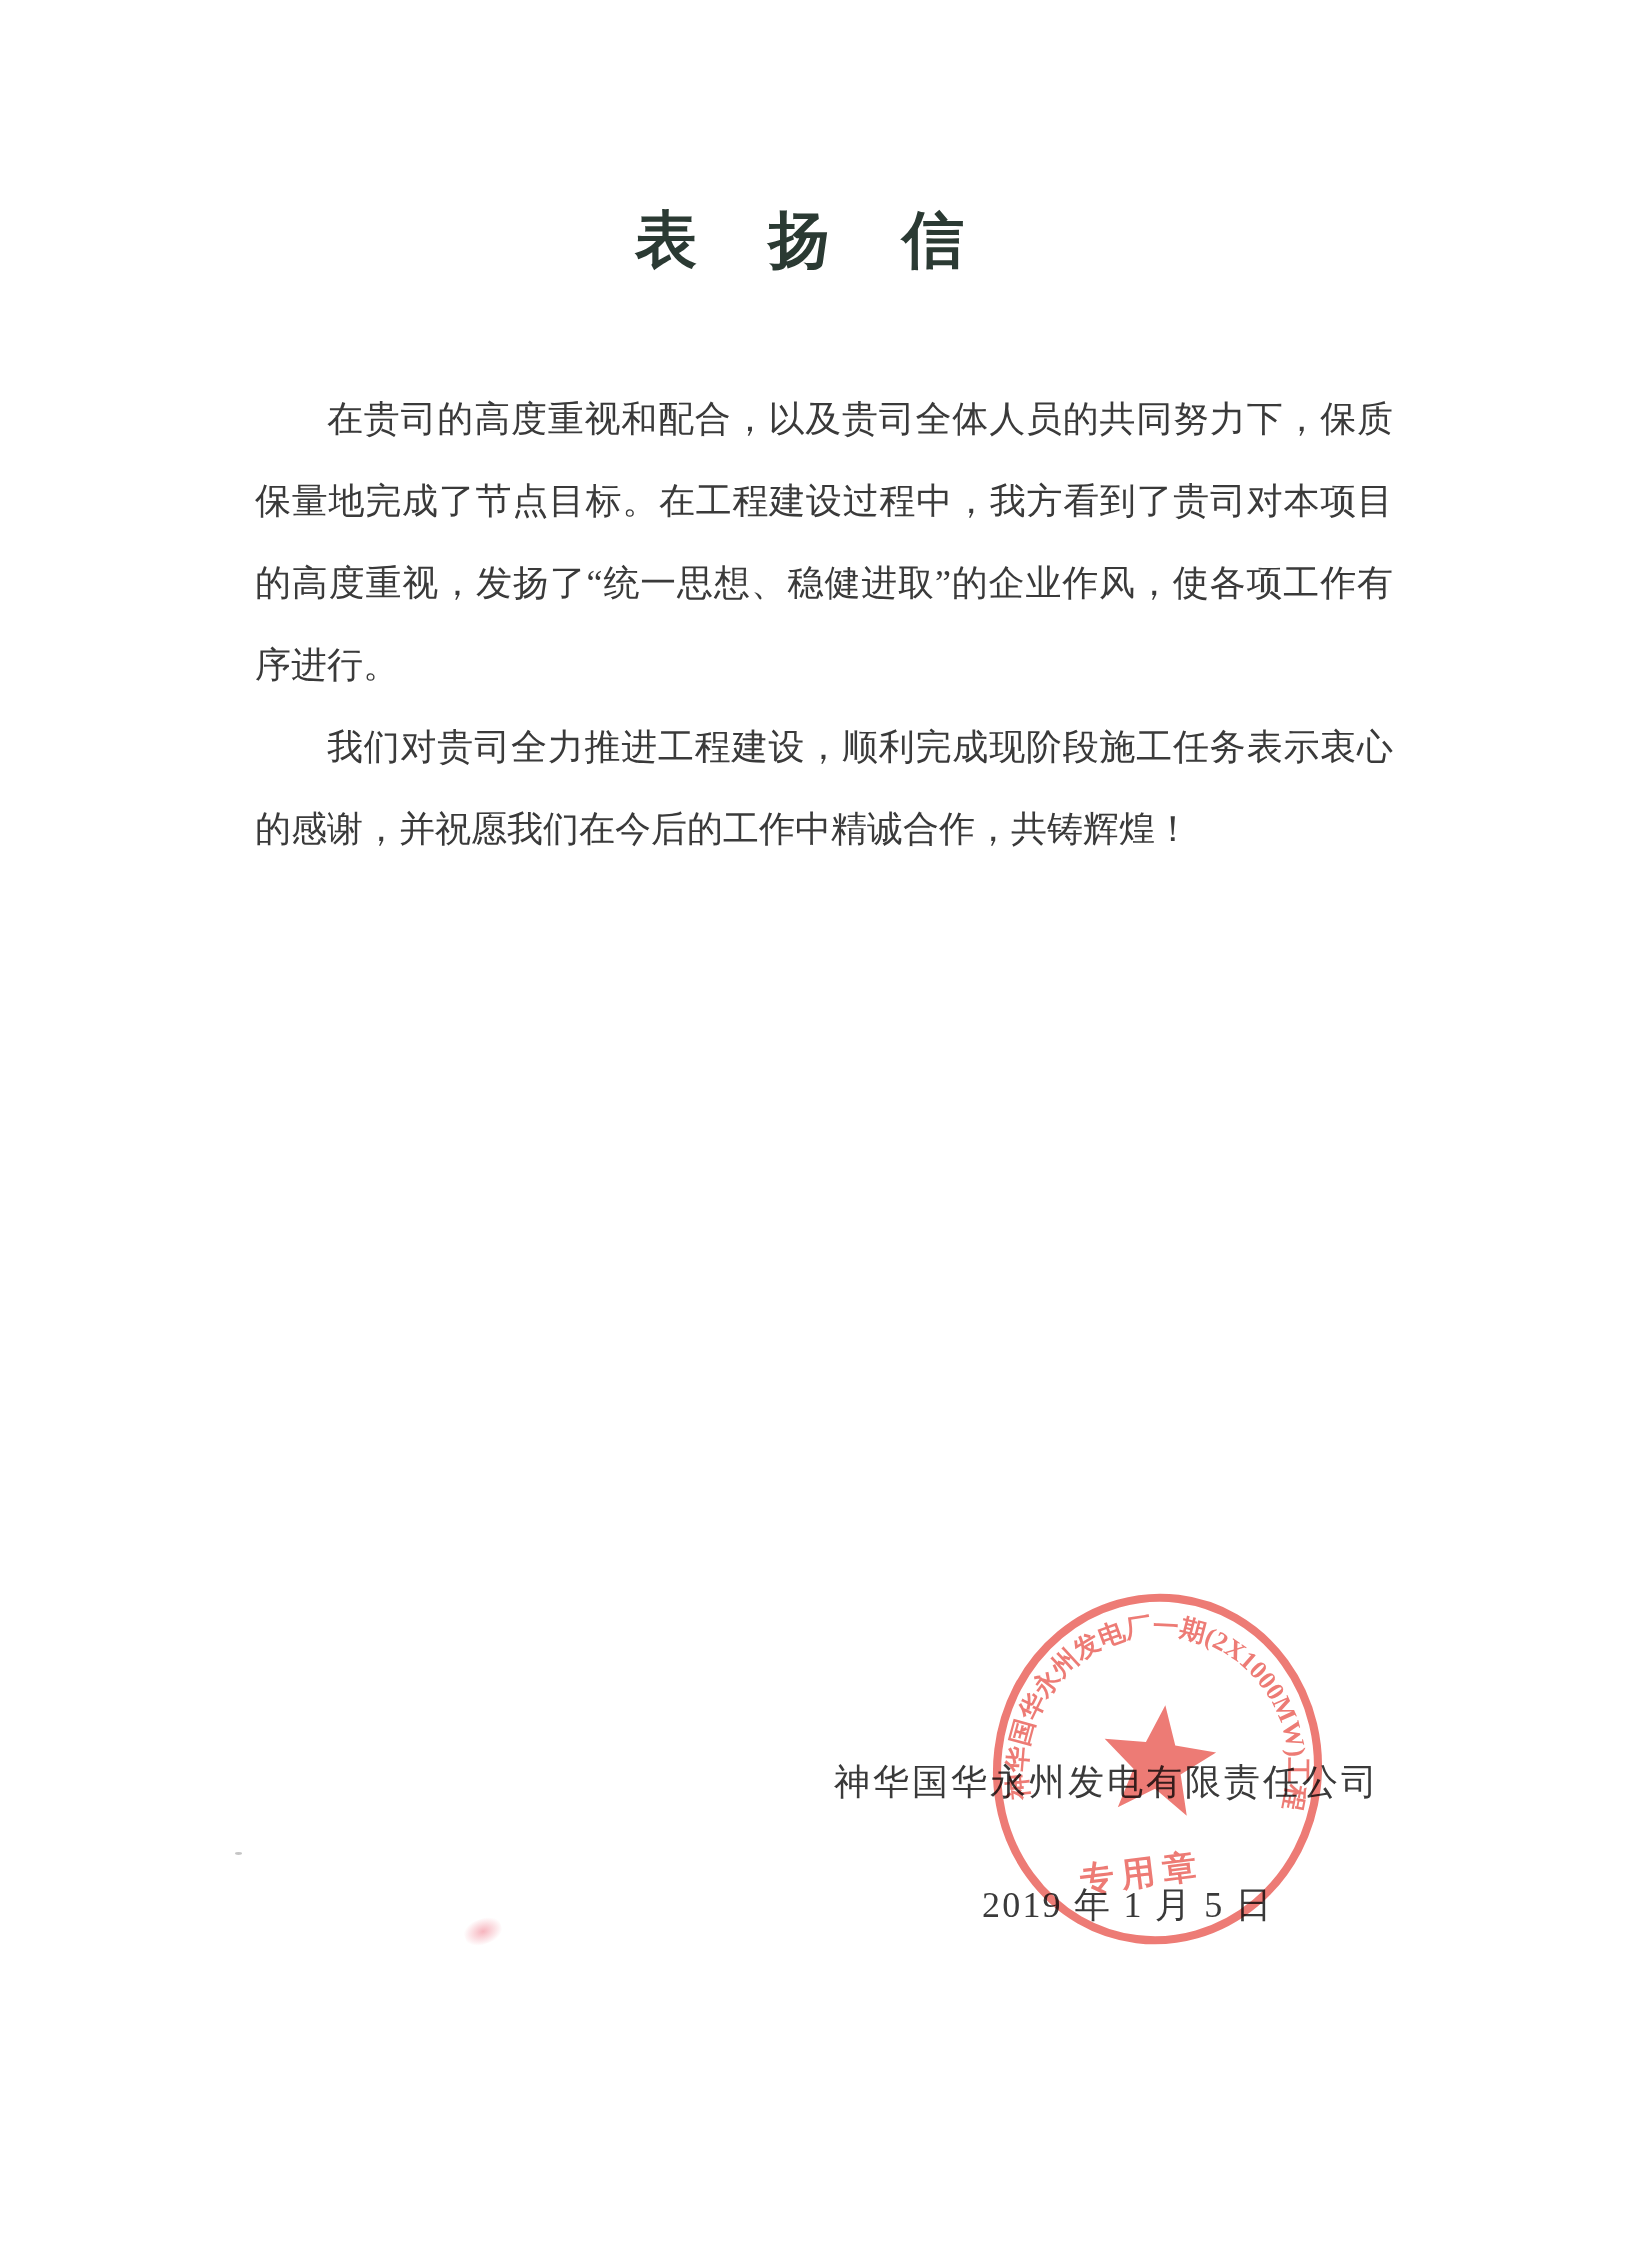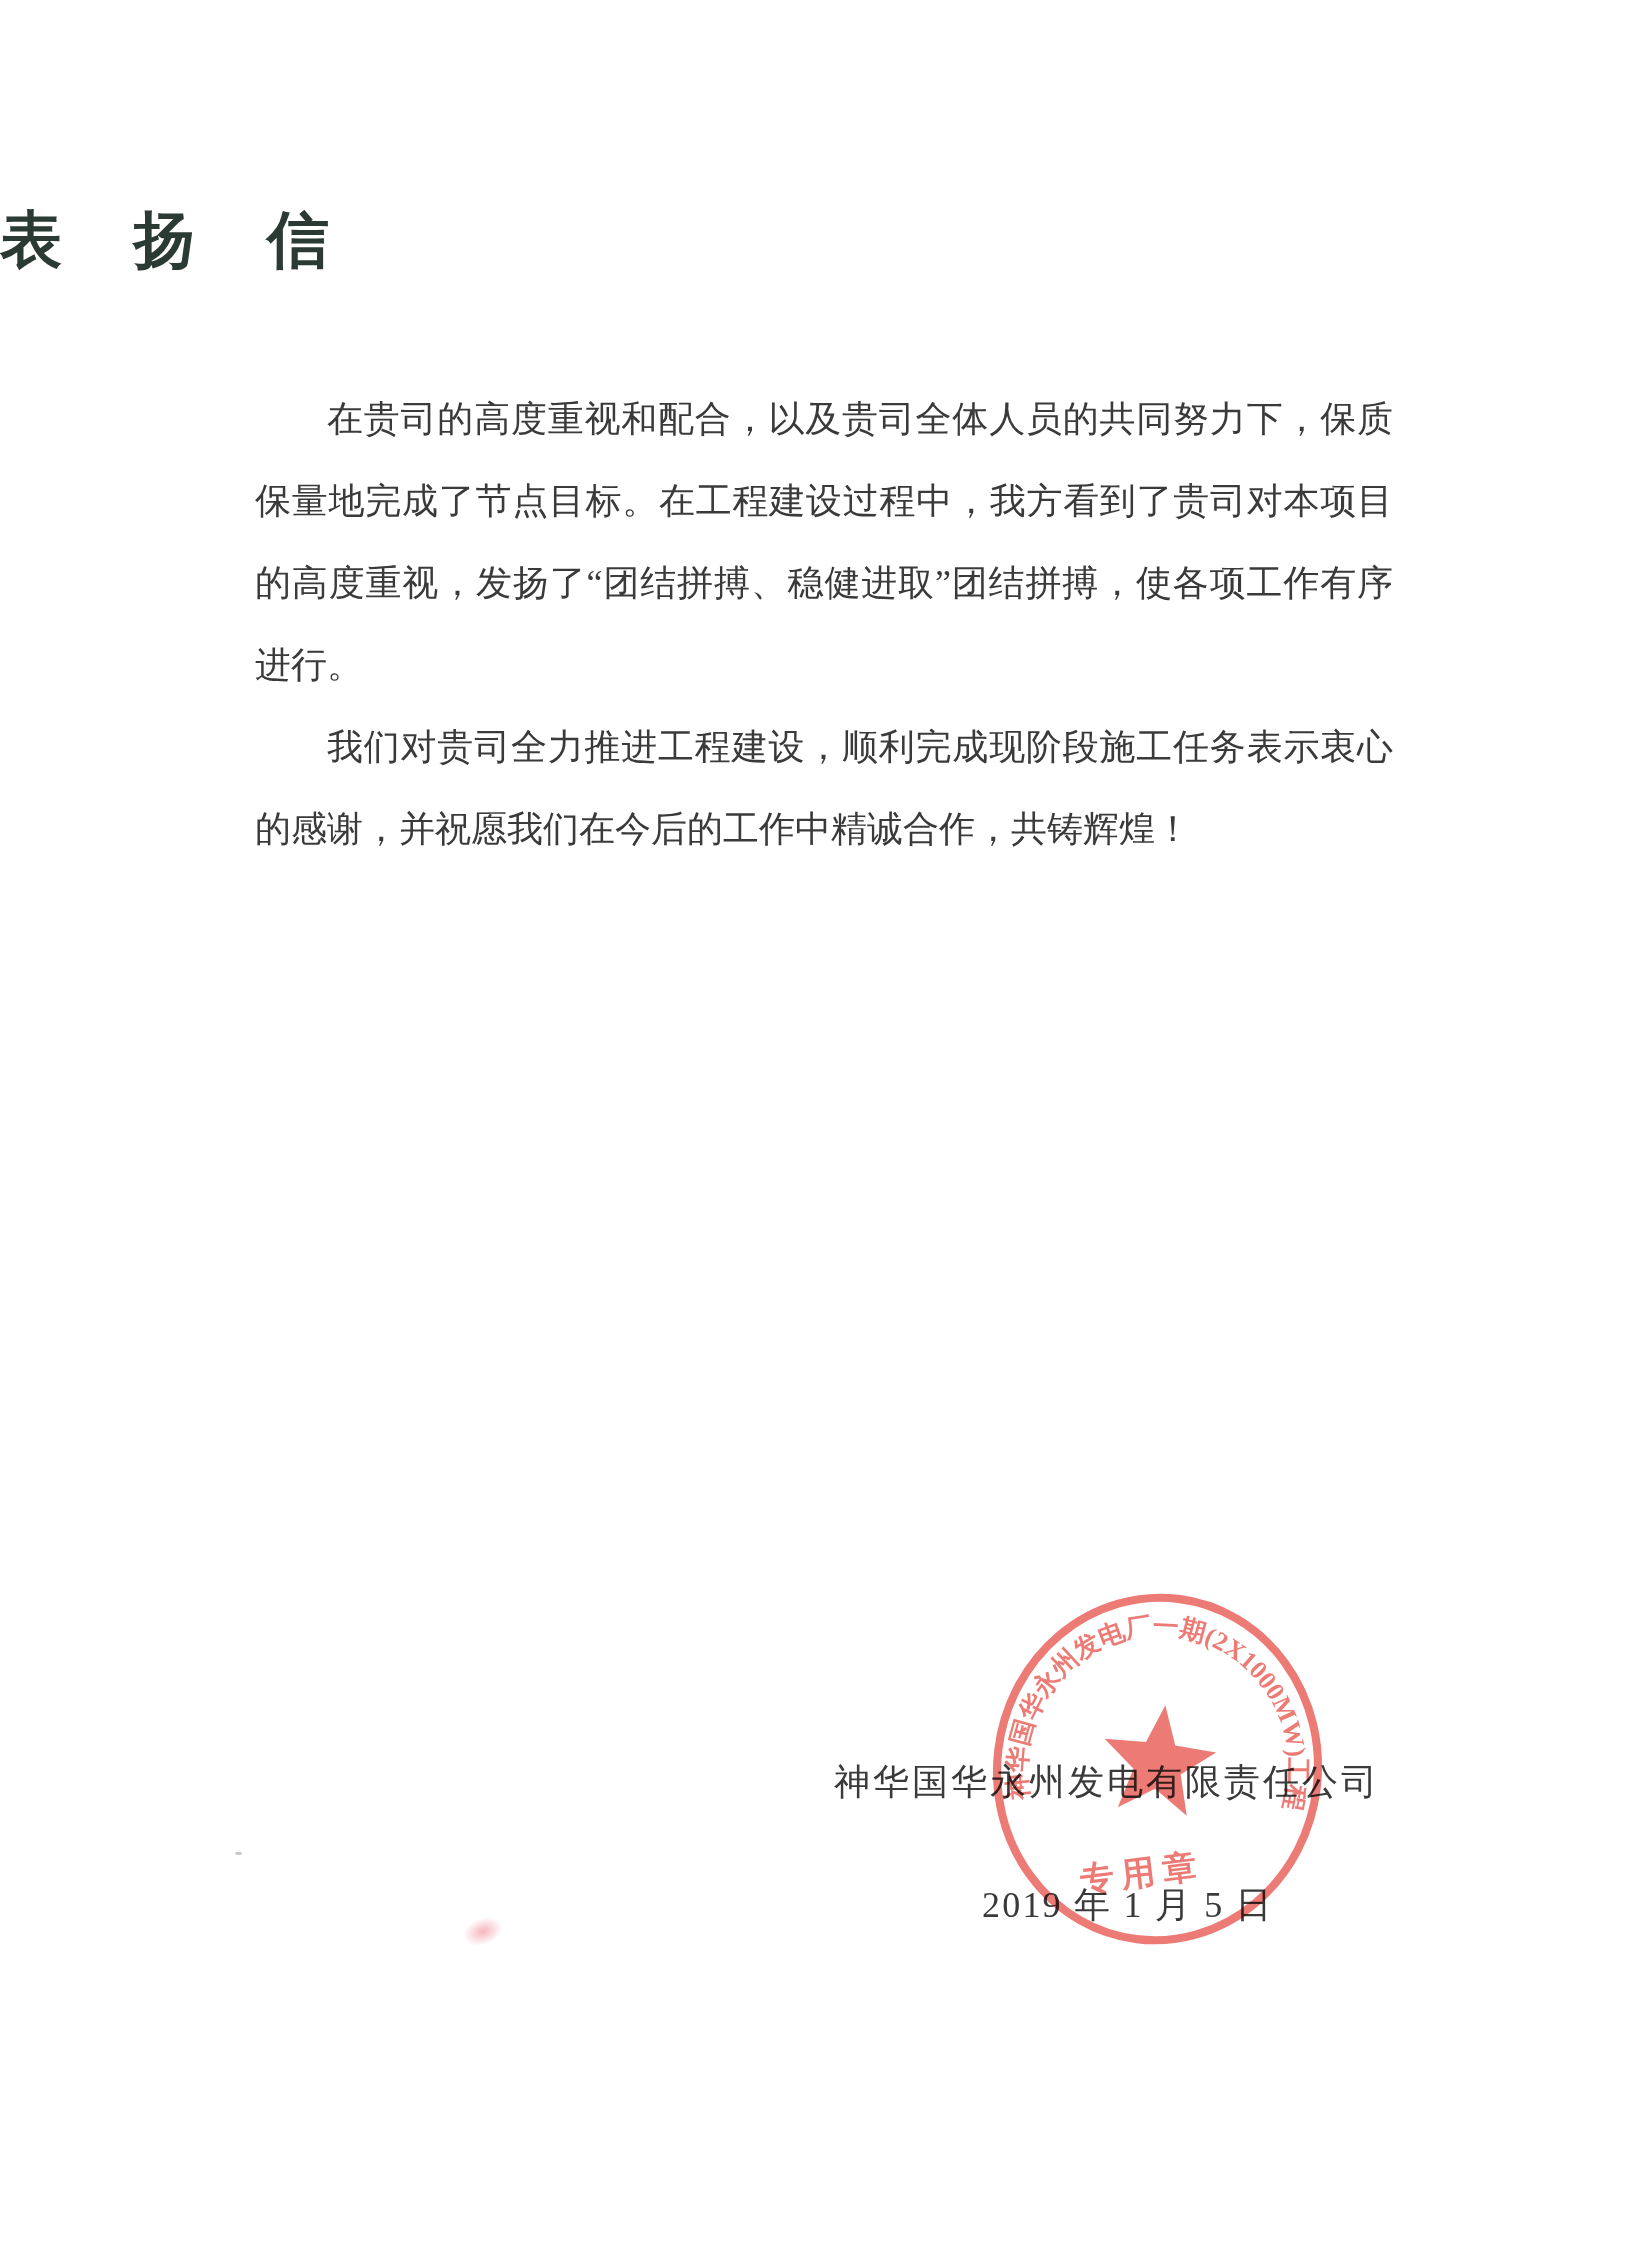--- a/index.html
+++ b/index.html
@@ -13,21 +13,21 @@
     height: 2261px;
     background: #ffffff;
     font-family: "Liberation Serif", "DejaVu Serif", serif;
     overflow: hidden;
   }
   .title {
     position: absolute;
     top: 198px;
     left: 0;
     width: 100%;
-    text-align: left;
+    text-align: center;
     font-size: 62px;
     font-weight: 700;
     letter-spacing: 28px;
     color: #2b3a33;
   }
   .content {
     position: absolute;
     top: 378px;
     left: 255px;
     width: 1138px;
@@ -99,21 +99,21 @@
   }
 </style>
 </head>
 <body>
 
 <div class="page">
 
   <div class="title">表 扬 信</div>
 
   <div class="content">
-    <p class="indent">在贵司的高度重视和配合，以及贵司全体人员的共同努力下，保质保量地完成了节点目标。在工程建设过程中，我方看到了贵司对本项目的高度重视，发扬了“团结拼搏、稳健进取”团结拼搏，使各项工作有序进行。</p>
+    <p class="indent">在贵司的高度重视和配合，以及贵司全体人员的共同努力下，保质保量地完成了节点目标。在工程建设过程中，我方看到了贵司对本项目的高度重视，发扬了“统一思想、稳健进取”的企业作风，使各项工作有序进行。</p>
     <p class="indent">我们对贵司全力推进工程建设，顺利完成现阶段施工任务表示衷心的感谢，并祝愿我们在今后的工作中精诚合作，共铸辉煌！</p>
   </div>
 
   <div class="signature-company">神华国华永州发电有限责任公司</div>
 
   <div class="signature-date">2019 年 1 月 5 日</div>
 
   <div class="stamp">
     <svg viewBox="0 0 480 490" xmlns="http://www.w3.org/2000/svg">
 

